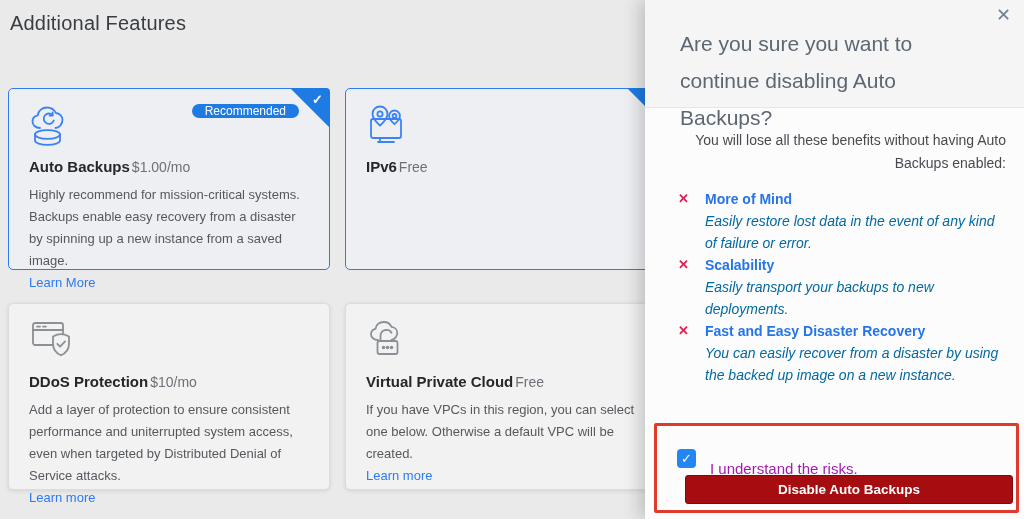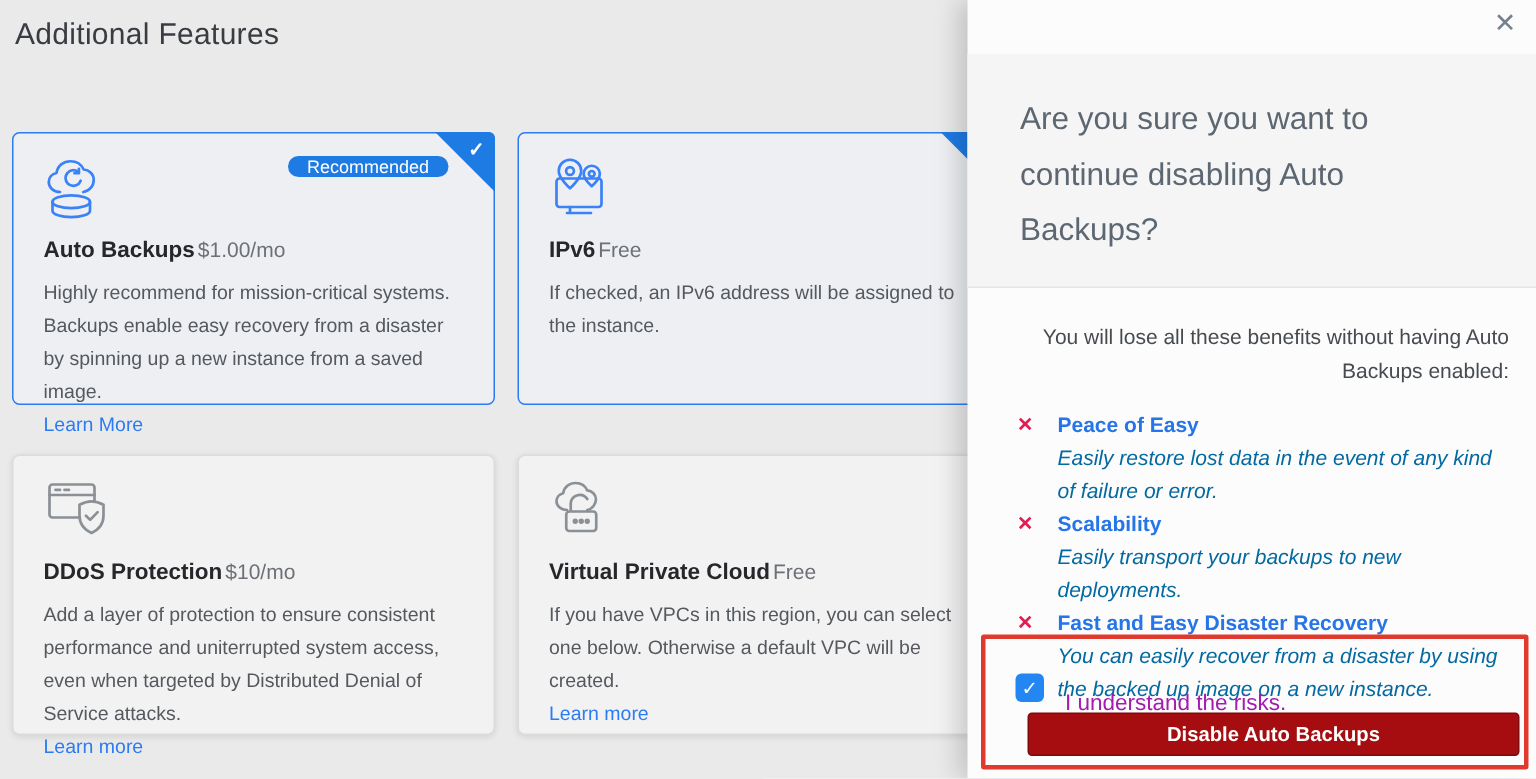--- a/index.html
+++ b/index.html
@@ -27,21 +27,21 @@
 
   .badge { position:absolute; top:15px; right:30px; background:#1f7be4; color:#fff; font-size:12px; padding:0 13px; border-radius:12px; }
 
   .corner { position:absolute; top:-1px; right:-1px; width:0; height:0;
             border-top:40px solid #1f7be4; border-left:40px solid transparent; border-top-right-radius:4px; }
   .corner-check { position:absolute; top:3px; right:6px; color:#fff; font-size:13px; font-weight:700; z-index:2; }
 
   
   .modal { position:absolute; left:645px; top:0; width:379px; height:519px; background:#fcfcfc;
            box-shadow:-6px 0 16px rgba(0,0,0,.18); z-index:10; }
-  .modal-header { background:#f5f5f6; height:156px; padding:25px 40px 0 35px; border-bottom:1px solid #e6e6e6;margin-top:36px; }
+  .modal-header { background:#f5f5f6; height:108px; padding:25px 40px 0 35px; border-bottom:1px solid #e6e6e6; }
   .modal-title { font-size:21px; line-height:37px; font-weight:400; color:#5d6772; max-width:262px; }
   .close { position:absolute; top:4px; right:13px; font-size:18px; color:#76818f; cursor:pointer; }
 
   .modal-body { padding:21px 18px 0 33px; }
   .intro { font-size:14px; line-height:23px; color:#474b50; max-width:332px; margin-bottom:13px;text-align:right; }
   .benefit-list { list-style:none; }
   .benefit { display:flex; }
   .xmark { width:27px; flex:none; color:#e11d52; font-size:13px; font-weight:700; padding-top:3px; }
   .b-title { display:block; font-size:14px; font-weight:700; color:#2575e8; line-height:22px; text-decoration:none; cursor:pointer; }
   .b-desc { font-size:14px; line-height:22px; color:#0369a1; max-width:303px;font-style:italic; }
@@ -92,21 +92,20 @@
       <circle cx="14" cy="11" r="2.6"></circle>
       <path d="M28.5 7.5 a5.4 5.4 0 0 1 5.4 5.4 c0 3.4 -5.4 8.3 -5.4 8.3 s-5.4 -4.9 -5.4 -8.3 a5.4 5.4 0 0 1 5.4 -5.4 z"></path>
       <circle cx="28.5" cy="12.9" r="1.9"></circle>
     </svg>
     <div class="corner"></div>
     <span class="corner-check">✓</span>
     <div class="title-row">
       <span class="card-title">IPv6</span>
       <span class="price">Free</span>
     </div>
-    <p class="desc">If checked, an IPv6 address will be assigned to the instance.</p>
   </div>
 
   <div class="card plain" id="card-ddos">
     <svg class="icon" width="46" height="46" viewBox="0 0 46 46" fill="none" stroke="#8b9096" stroke-width="1.8" stroke-linecap="round" stroke-linejoin="round">
       <rect x="4" y="5" width="30" height="22" rx="2"></rect>
       <path d="M4 12 h30"></path>
       <path d="M8 8.6 h3 M14 8.6 h3"></path>
       <path d="M24 18.5 c2.6 -1.4 5.6 -2.3 8 -2.3 c2.4 0 5.4 .9 8 2.3 v7.2 c0 6 -3.6 9.6 -8 11.6 c-4.4 -2 -8 -5.6 -8 -11.6 z" fill="#f2f2f2"></path>
       <path d="M28.3 25.8 l2.8 2.8 l5 -5.2"></path>
     </svg>
@@ -142,21 +141,21 @@
       <h2 class="modal-title">Are you sure you want to continue disabling Auto Backups?</h2>
     </div>
 
     <div class="modal-body">
       <p class="intro">You will lose all these benefits without having Auto Backups enabled:</p>
 
       <ul class="benefit-list">
         <li class="benefit">
           <span class="xmark">✕</span>
           <div class="benefit-text">
-            <a class="b-title">Peace of Easy</a>
+            <a class="b-title">More of Mind</a>
             <p class="b-desc">Easily restore lost data in the event of any kind of failure or error.</p>
           </div>
         </li>
         <li class="benefit">
           <span class="xmark">✕</span>
           <div class="benefit-text">
             <a class="b-title">Scalability</a>
             <p class="b-desc">Easily transport your backups to new deployments.</p>
           </div>
         </li>

